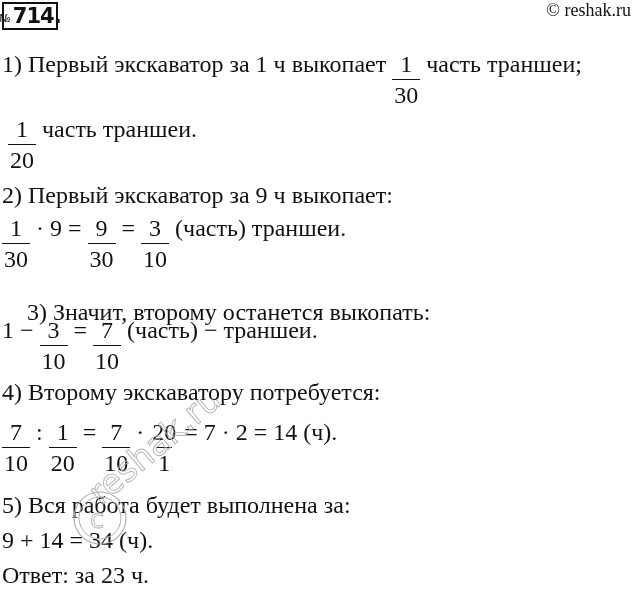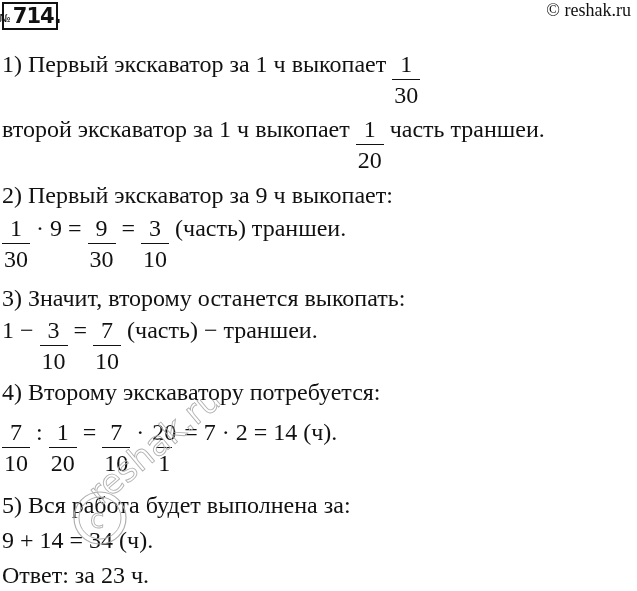--- a/index.html
+++ b/index.html
@@ -43,24 +43,24 @@
   <span class="num">714.</span>
 </div>
 <div class="copyright">© reshak.ru</div>
 
 <div class="line" style="top:52px;">
   <span>1) Первый экскаватор за 1 ч выкопает</span>
   <span class="frac">
     <span class="n">1</span>
     <span class="d">30</span>
   </span>
+  <span>часть траншеи;</span>
 </div>
 
 <div class="line" style="top:117px;">
-  <span>второй экскаватор за 1 ч выкопает</span>
   <span class="frac">
     <span class="n">1</span>
     <span class="d">20</span>
   </span>
   <span>часть траншеи.</span>
 </div>
 
 <div class="line" style="top:183px;">2) Первый экскаватор за 9 ч выкопает:</div>
 <div class="line" style="top:216px;">
   <span class="frac" style="margin-left:0">
@@ -73,21 +73,21 @@
     <span class="d">30</span>
   </span>
   <span>=</span>
   <span class="frac">
     <span class="n">3</span>
     <span class="d">10</span>
   </span>
   <span>(часть) траншеи.</span>
 </div>
 
-<div class="line" style="top:286px;">3) Значит, второму останется выкопать:</div>
+<div class="line" style="top:300px;margin-left:25px;">3) Значит, второму останется выкопать:</div>
 <div class="line" style="top:318px;">
   <span>1 −</span>
   <span class="frac">
     <span class="n">3</span>
     <span class="d">10</span>
   </span>
   <span>=</span>
   <span class="frac">
     <span class="n">7</span>
     <span class="d">10</span>

